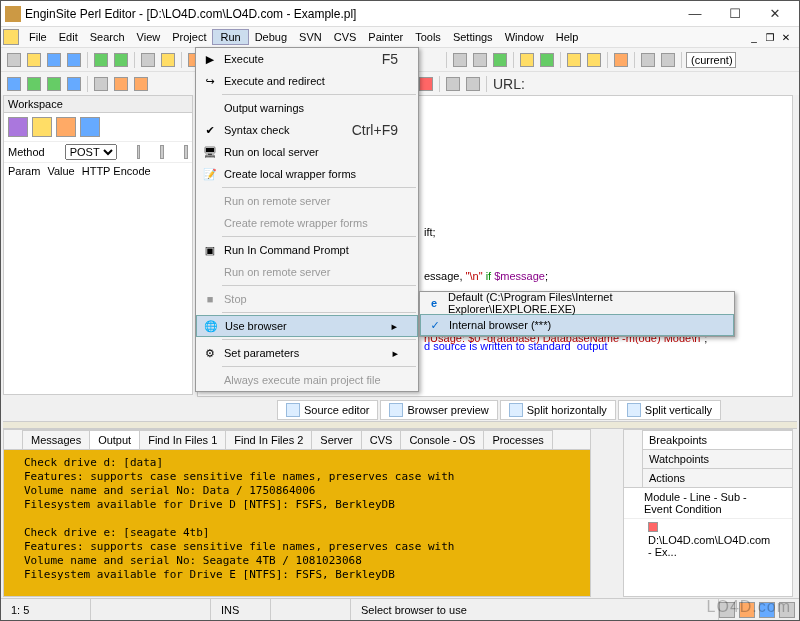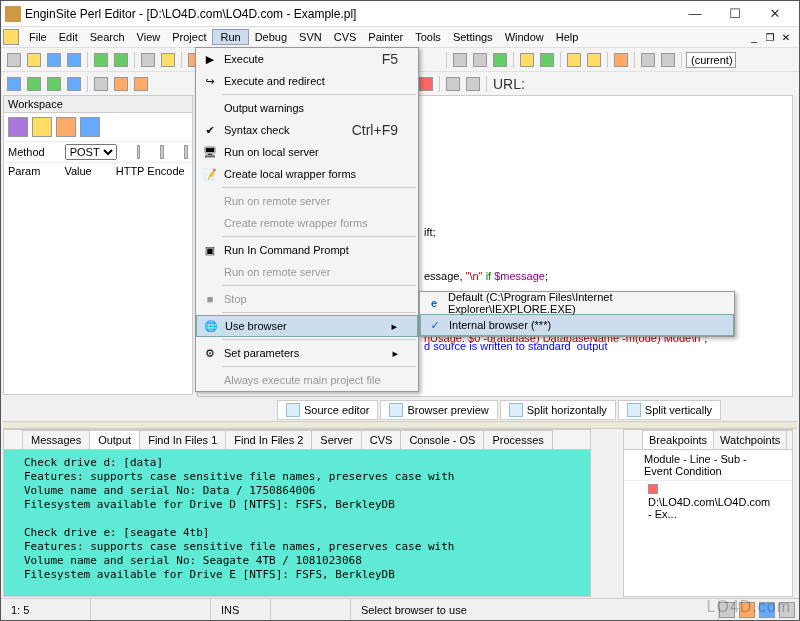--- a/index.html
+++ b/index.html
@@ -25,21 +25,21 @@
   .toolbar .lbl { font-size: 14px; margin: 0 2px; color: #333; }
   .toolbar .cur { border: 1px solid #999; padding: 1px 4px; width: 50px; background:#fff; }
   
   
   .workspace { position: absolute; top: 94px; left: 2px; width: 190px; height: 300px; background: #fff; border: 1px solid #ccc; }
   .workspace .hdr { background: #eee; padding: 2px 4px; border-bottom: 1px solid #ccc; }
   .workspace .wbtns { display: flex; gap: 4px; padding: 4px; border-bottom: 1px solid #eee; }
   .workspace .wbtns span { width: 20px; height: 20px; display:flex; align-items:center; justify-content:center; }
   .workspace .mrow { display: flex; align-items: center; padding: 2px 4px; gap: 20px; border-bottom: 1px solid #eee; }
   .workspace select { font-size: 11px; }
-  .workspace .cols { display: flex; padding: 2px 4px; gap: 24px; font-size: 11px; }
+  .workspace .cols { display: flex; padding: 2px 4px; gap: 7px; font-size: 11px; }
   
   
   .dropdown { position: absolute; top: 46px; left: 194px; width: 224px; background: #f4f4f4; border: 1px solid #999; box-shadow: 2px 2px 4px rgba(0,0,0,.3); }
   .dropdown .dmitem { display: flex; align-items: center; height: 22px; padding: 0 20px 0 4px; }
   .dropdown .dmitem .dicon { width: 20px; text-align: center; font-size: 11px; }
   .dropdown .dmitem .dtext { flex: 1; padding-left: 4px; }
   .dropdown .dmitem .dshort { color: #333; font-size: 14px; }
   .dropdown .dmitem .darr { width: 8px; text-align:right; }
   .dropdown .dmsep { height: 1px; background: #ccc; margin: 2px 2px 2px 26px; }
   .dropdown .dmitem.disabled { color: #999; }
@@ -61,31 +61,31 @@
   
   
   .viewtabs { position: absolute; top: 398px; left: 276px; height: 22px; display: flex; gap: 2px; align-items: center; }
   .viewtabs .vt { background: #fff; border: 1px solid #ccc; padding: 2px 8px; display: flex; align-items: center; gap: 4px; }
   .viewtabs .vt .vi { width: 14px; height: 14px; background: #def; border:1px solid #9bd; }
   
   
   .splitter { position: absolute; top: 420px; left: 2px; right: 2px; height: 8px; background: #ece9d8; border-top: 1px solid #ccc; border-bottom: 1px solid #ccc; }
   
   
-  .outpanel { position: absolute; top: 428px; left: 2px; width: 588px; height: 168px; background: #5eead4; border: 1px solid #ccc; }
+  .outpanel { position: absolute; top: 428px; left: 2px; width: 588px; height: 168px; background: #eab308; border: 1px solid #ccc; }
   .sidetab-l { position: absolute; top: 428px; left: 2px; writing-mode: vertical-lr; transform: rotate(180deg); background: #eee; padding: 4px 2px; border: 1px solid #ccc; font-size: 11px; }
   .outtabs { display: flex; gap: 0; border-bottom: 1px solid #ccc; padding-left: 18px; background: #f4f4f4; }
   .outtabs .ot { padding: 3px 8px; border: 1px solid #ccc; border-bottom: none; margin-right: -1px; background: #f4f4f4; font-size: 11px; }
   .outtabs .ot.active { background: #fff; }
   .outbody { padding: 6px 20px; font-family: monospace; font-size: 11px; line-height: 14px; white-space: pre; }
   
   
   .dbgpanel { position: absolute; top: 428px; left: 622px; right: 6px; height: 168px; background: #fff; border: 1px solid #ccc; }
   .sidetab-r { position: absolute; top: 428px; left: 622px; writing-mode: vertical-lr; transform: rotate(180deg); background: #eee; padding: 4px 2px; border: 1px solid #ccc; font-size: 11px; }
-  .dbgtabs { display: flex; gap: 0; border-bottom: 1px solid #ccc; padding-left: 18px; background: #f4f4f4; overflow: hidden; }
+  .dbgtabs { display: flex; gap: 0; border-bottom: 1px solid #ccc; padding-left: 18px; background: #f4f4f4; overflow: hidden; flex-direction: column; }
   .dbgtabs .ot { padding: 3px 6px; border: 1px solid #ccc; border-bottom: none; margin-right: -1px; background: #f4f4f4; font-size: 11px; white-space: nowrap; }
   .dbgtabs .ot.active { background: #fff; }
   .dbgcols { padding: 3px 20px; font-size: 11px; border-bottom: 1px solid #eee; }
   .dbgrow { padding: 3px 24px; font-size: 11px; }
   .dbgrow .fi { color: #000; }
   
   
   .statusbar { position: absolute; bottom: 0; left: 0; right: 0; height: 22px; background: #f0f0f0; border-top: 1px solid #ccc; display: flex; align-items: center; font-size: 11px; }
   .statusbar .cell { padding: 0 10px; border-right: 1px solid #ccc; height: 100%; display: flex; align-items: center; }
   .statusbar .sicons { margin-left: auto; display: flex; gap: 4px; padding-right: 4px; }

